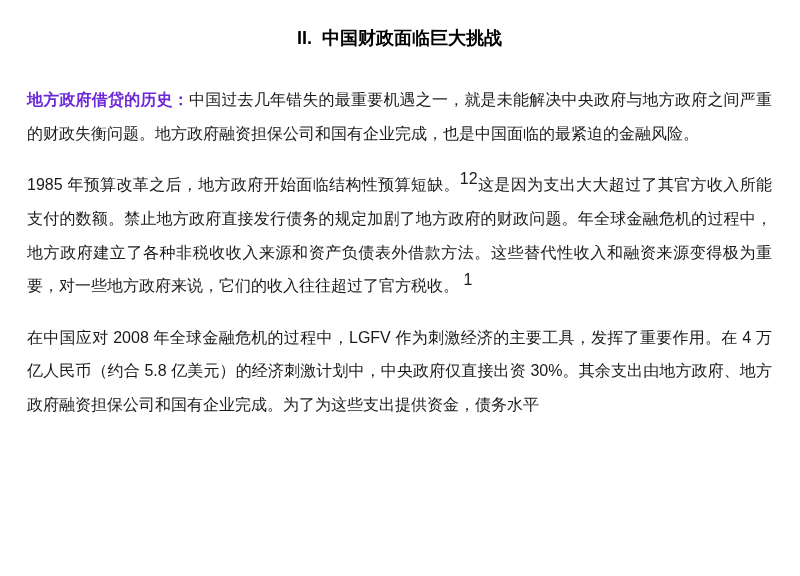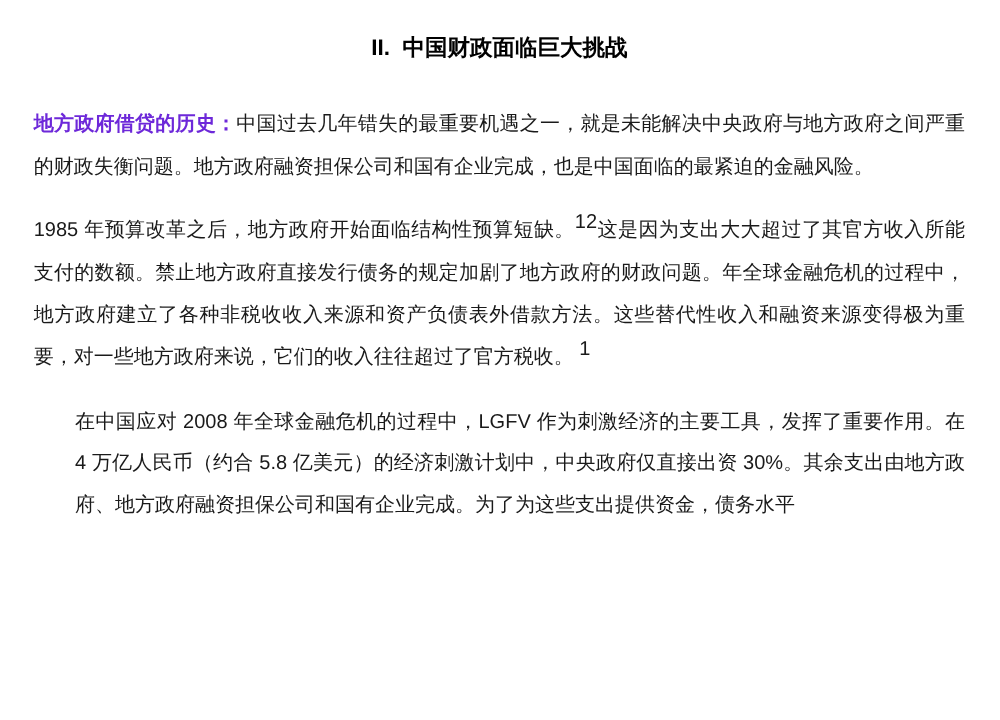--- a/index.html
+++ b/index.html
@@ -29,21 +29,20 @@
   }
   .para {
     margin: 0 0 18px 0;
     font-size: 16px;
     line-height: 2.1;
     text-align: justify;
     color: #1a1a1a;
   }
   .para:last-child {
     margin-bottom: 0;
-    margin-left: 33px;
   }
   .lead-bold {
     font-weight: bold;
     color: #6d28d9;
   }
   sup.fn {
     font-size: 16px;
     line-height: 0;
     vertical-align: super;
   }

